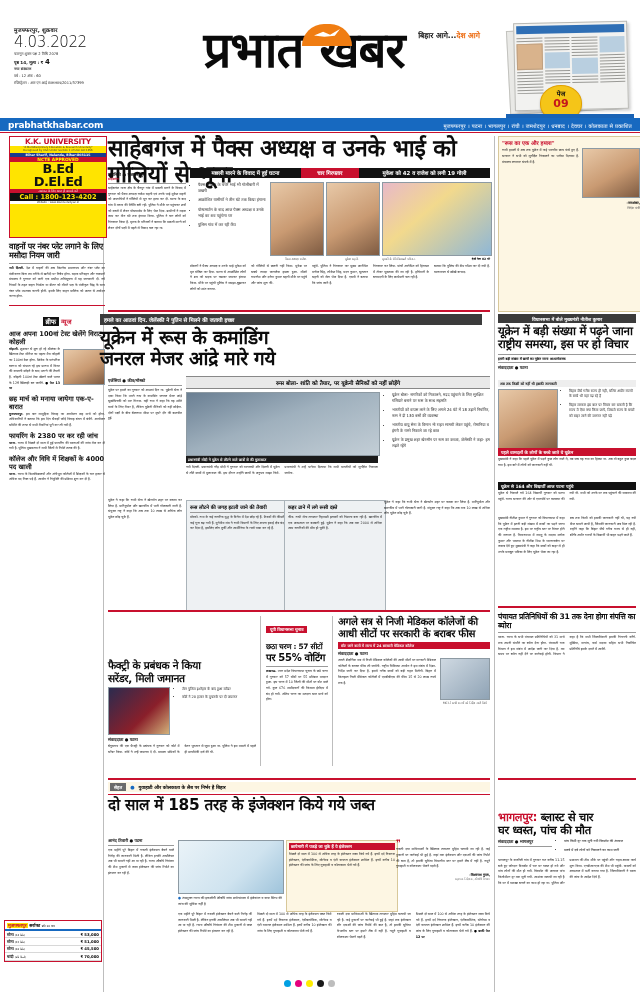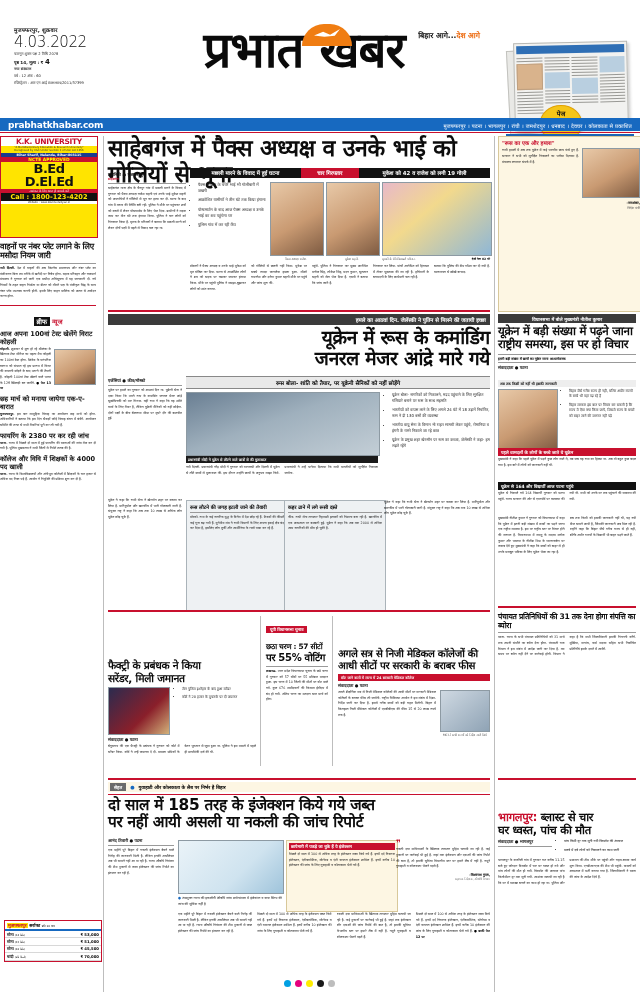--- a/index.html
+++ b/index.html
@@ -21,21 +21,21 @@
   .logo .word{font-size:49px;font-weight:bold;letter-spacing:-1px;line-height:.95;color:#0a0a0a;
                font-family:"DejaVu Sans","Liberation Sans",sans-serif;white-space:nowrap;}
   .bird{position:absolute;left:176px;top:-4px;width:50px;height:22px;background:#f07d12;
         border-radius:26px 26px 0 0;}
   .bird:after{content:"";position:absolute;left:12px;top:5px;width:26px;height:11px;
         background:#fff;clip-path:polygon(0% 60%,35% 25%,62% 52%,100% 0%,80% 62%,40% 70%);}
   .tagline{position:absolute;right:2px;top:2px;font-size:7.5px;font-weight:bold;white-space:nowrap;}
   .tagline .o{color:#ec6608;}
   .tagline .k{color:#111;}
 
-  .promo{position:absolute;right:6px;top:22px;width:128px;height:104px;}
+  .promo{position:absolute;right:6px;top:2px;width:128px;height:104px;}
   .promo .sheet{position:absolute;left:8px;top:2px;width:112px;height:86px;background:#f2f2f0;
       border:1px solid #b9b9b5;transform:rotate(-1.2deg);box-shadow:2px 2px 3px rgba(0,0,0,.18);overflow:hidden;}
   .promo .sheet2{position:absolute;left:2px;top:8px;width:112px;height:82px;background:#e9e9e6;
       border:1px solid #c2c2be;transform:rotate(-3deg);}
   .promo .hd{height:8px;background:#2f6fb5;margin:2px;}
   .promo .cols{display:flex;gap:2px;padding:2px;}
   .promo .col{flex:1;}
   .promo .ln{height:1.4px;background:#9a9a96;margin-bottom:1.6px;}
   .promo .pic{height:24px;background:#d9b38c;margin-bottom:2px;border:1px solid #bfa080;}
   .promo .pic2{height:16px;background:#b9cfe0;margin-bottom:2px;}
@@ -210,21 +210,21 @@
 
   <div id="urlbar">
     <div class="site">prabhatkhabar.com</div>
     <div class="cities">मुजफ्फरपुर । पटना । भागलपुर । रांची । जमशेदपुर । धनबाद । देवघर । कोलकाता से प्रकाशित</div>
   </div>
   <div class="redline" style="top:132px;"></div>
 
   <div class="colrule" style="left:103px;top:136px;height:856px;"></div>
   <div class="colrule" style="left:494px;top:136px;height:856px;"></div>
 
-  <div class="abs" style="left:0;top:136px;width:96px;">
+  <div class="abs" style="left:9px;top:136px;width:96px;">
 
     <div class="adkk" style="width:96px;height:100px;">
       <div class="t1">K.K. UNIVERSITY</div>
       <div class="t2">"A Multidisciplinary Education &amp; Research University"</div>
       <div class="t2">Recognised by UGC Under Section 2 of UGC Act 1956</div>
       <div class="bar">Bihar Sharif, Nalanda, Bihar-803115</div>
       <div class="ap">NCTE APPROVED</div>
       <div class="big">B.Ed</div>
       <div class="big">D.El.Ed</div>
       <div class="rib">नामांकन के लिए आज ही सम्पर्क करें</div>
@@ -365,21 +365,21 @@
     <div class="txt" style="flex:1;">डॉक्टरों ने पैक्स अध्यक्ष व उनके भाई मुकेश को मृत घोषित कर दिया. घटना से आक्रोशित लोगों ने शव को सड़क पर रखकर जमकर हंगामा किया. मौके पर पहुंची पुलिस ने समझा-बुझाकर लोगों को शांत कराया.</div>
     <div class="txt" style="flex:1;">को गोलियों से छलनी नहीं किया. मुकेश पर सबसे ज्यादा जानलेवा हमला हुआ. सीओ रामनरेश और दरोगा कुमार सहनी मौके पर पहुंचे और जांच शुरू की.</div>
     <div class="txt" style="flex:1;">पहुंचे. पुलिस ने गिरफ्तार कर मुख्य आरोपित मनोज सिंह, लोकेश सिंह, मदन कुमार, सुलतान सहनी को जेल भेज दिया है. एसपी ने बताया कि जांच जारी है.</div>
     <div class="txt" style="flex:1;">गिरफ्तार कर लिया. पांचों आरोपित को हिरासत में लेकर पूछताछ की जा रही है. हथियारों के बरामदगी के लिए छापेमारी चल रही है.</div>
     <div class="txt" style="flex:1;">बताया कि पुलिस की टीम गठित कर दी गयी है. घटनास्थल से खोखे बरामद.</div>
   </div>
 
   <div class="hrule thick" style="left:108px;top:310px;width:382px;"></div>
   <div class="hrule thick" style="left:498px;top:310px;width:138px;"></div>
 
-  <div class="abs" style="left:108px;top:314px;width:382px;text-align:right;">
+  <div class="abs" style="left:100px;top:314px;width:382px;">
     <div style="background:#3b3b3b;color:#fff;font-size:5.4px;font-weight:bold;padding:1.5px 4px;">हमले का आठवां दिन. जेलेंस्की ने पुतिन से मिलने की जतायी इच्छा</div>
     <h1 class="head" style="font-size:19px;line-height:1.12;margin-top:2px;">यूक्रेन में रूस के कमांडिंग</h1>
     <h1 class="head" style="font-size:19px;line-height:1.12;">जनरल मेजर आंद्रे मारे गये</h1>
   </div>
 
   <div class="abs" style="left:108px;top:378px;width:74px;">
     <div class="byline">एजेंसियां ● कीव/मॉस्को</div>
     <div class="hrule" style="position:static;margin:2px 0;"></div>
     <div class="txt" style="height:108px;">यूक्रेन पर हमले का गुरुवार को आठवां दिन था. यूक्रेनी सेना ने दावा किया कि उसने रूस के कमांडिंग जनरल मेजर आंद्रे सुखोवेत्स्की को मार गिराया. वहीं रूस ने कहा कि वह शांति वार्ता के लिए तैयार है, लेकिन यूक्रेनी सैनिकों को नहीं छोड़ेगा. दोनों पक्षों के बीच बेलारूस सीमा पर दूसरे दौर की बातचीत हुई.</div>
     <div class="txt" style="height:96px;margin-top:2px;">यूक्रेन ने कहा कि रूसी सेना ने खेरसॉन शहर पर कब्जा कर लिया है. मारियुपोल और खारकीव में भारी गोलाबारी जारी है. संयुक्त राष्ट्र ने कहा कि अब तक 10 लाख से अधिक लोग यूक्रेन छोड़ चुके हैं.</div>
@@ -498,21 +498,21 @@
     <div class="hrule" style="position:static;margin:2px 0;"></div>
     <div class="txt">
       <b>लखनऊ.</b>
       <span>उत्तर प्रदेश विधानसभा चुनाव के छठे चरण में गुरुवार को 57 सीटों पर 55 प्रतिशत मतदान हुआ. इस चरण में 10 जिलों की सीटों पर वोट डाले गये. कुल 676 उम्मीदवारों की किस्मत ईवीएम में बंद हो गयी. अंतिम चरण का मतदान सात मार्च को होगा.</span>
     </div>
   </div>
 
   <div class="colrule" style="left:332px;top:616px;height:150px;"></div>
 
   <div class="abs" style="left:338px;top:616px;width:152px;">
-    <h1 class="head" style="font-size:10.2px;line-height:1.18;margin-top:32px;">अगले सत्र से निजी मेडिकल कॉलेजों की</h1>
+    <h1 class="head" style="font-size:10.2px;line-height:1.18;">अगले सत्र से निजी मेडिकल कॉलेजों की</h1>
     <h1 class="head" style="font-size:10.2px;line-height:1.18;">आधी सीटों पर सरकारी के बराबर फीस</h1>
     <div style="background:#c8102e;color:#fff;font-size:3.6px;font-weight:bold;padding:1px 3px;margin-top:2px;">सीट जाने वालों में राज्य में 24 सरकारी मेडिकल कॉलेज</div>
     <div class="byline" style="margin-top:2px;">संवाददाता ● पटना</div>
     <div style="display:flex;gap:4px;margin-top:2px;">
       <div class="txt" style="flex:1;height:88px;">अगले शैक्षणिक सत्र से निजी मेडिकल कॉलेजों की आधी सीटों पर सरकारी मेडिकल कॉलेजों के बराबर फीस ली जायेगी. राष्ट्रीय चिकित्सा आयोग ने इस संबंध में दिशा-निर्देश जारी कर दिया है. इससे गरीब छात्रों को बड़ी राहत मिलेगी. बिहार में फिलहाल निजी मेडिकल कॉलेजों में एमबीबीएस की फीस 15 से 20 लाख रुपये तक है.</div>
       <div style="flex:0 0 48px;">
         <div class="photo" style="width:48px;height:40px;background:linear-gradient(140deg,#cfd9e2,#8fa3b5);"></div>
         <div class="cap">MCI ने सभी राज्यों को निर्देश जारी किये</div>
       </div>
     </div>
@@ -521,21 +521,20 @@
   <div class="hrule thick" style="left:108px;top:778px;width:382px;"></div>
 
   <div class="abs" style="left:108px;top:782px;width:382px;">
     <div style="display:flex;align-items:center;gap:4px;background:#fdf6e3;padding:1px 2px;">
       <span style="background:#6b6b6b;color:#fff;font-size:4.6px;font-weight:bold;padding:1px 4px;">सेहत</span>
       <span style="color:#1769c0;font-size:5px;">●</span>
       <span style="font-size:4.8px;font-weight:bold;">गुवाहाटी और कोलकाता के लैब पर निर्भर है बिहार</span>
     </div>
     <div class="hrule thick" style="position:static;margin:1.5px 0;"></div>
     <h1 class="head" style="font-size:15.4px;line-height:1.16;">दो साल में 185 तरह के इंजेक्शन किये गये जब्त</h1>
-    <h1 class="head" style="font-size:15.4px;line-height:1.16;">पर नहीं आयी असली या नकली की जांच रिपोर्ट</h1>
   </div>
 
   <div class="abs" style="left:108px;top:838px;width:66px;">
     <div class="byline">आनंद तिवारी ● पटना</div>
     <div class="hrule" style="position:static;margin:2px 0;"></div>
     <div class="txt" style="height:110px;">एक महीने पूरे बिहार में नकली इंजेक्शन बेचने वाले गिरोह की जानकारी मिली है. लेकिन इनकी असलियत अब भी सामने नहीं आ पा रही है. राज्य औषधि नियंत्रण की टीम दुकानों से जब्त इंजेक्शन की जांच रिपोर्ट का इंतजार कर रही है.</div>
   </div>
 
   <div class="abs" style="left:178px;top:840px;width:104px;">
     <div class="photo imgsyr" style="width:104px;height:52px;"></div>

